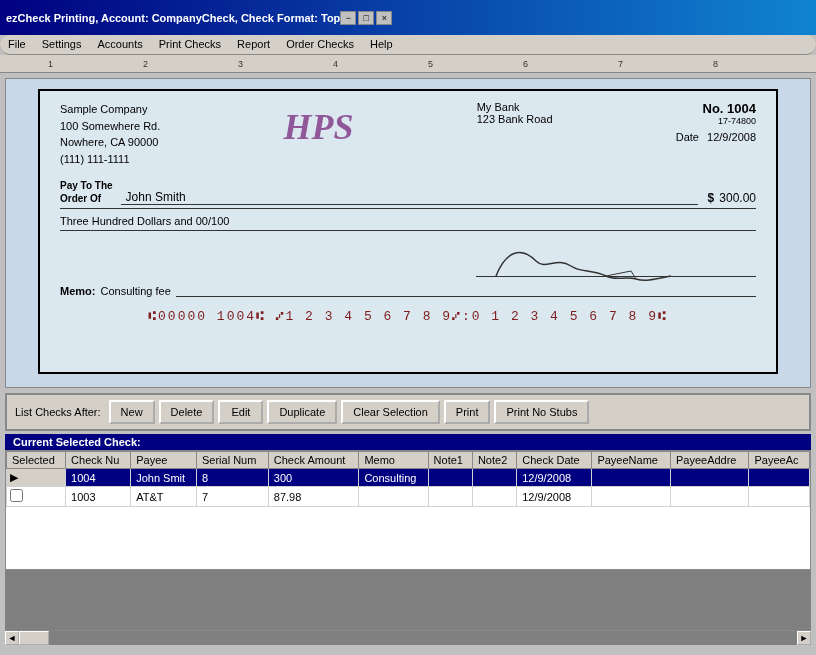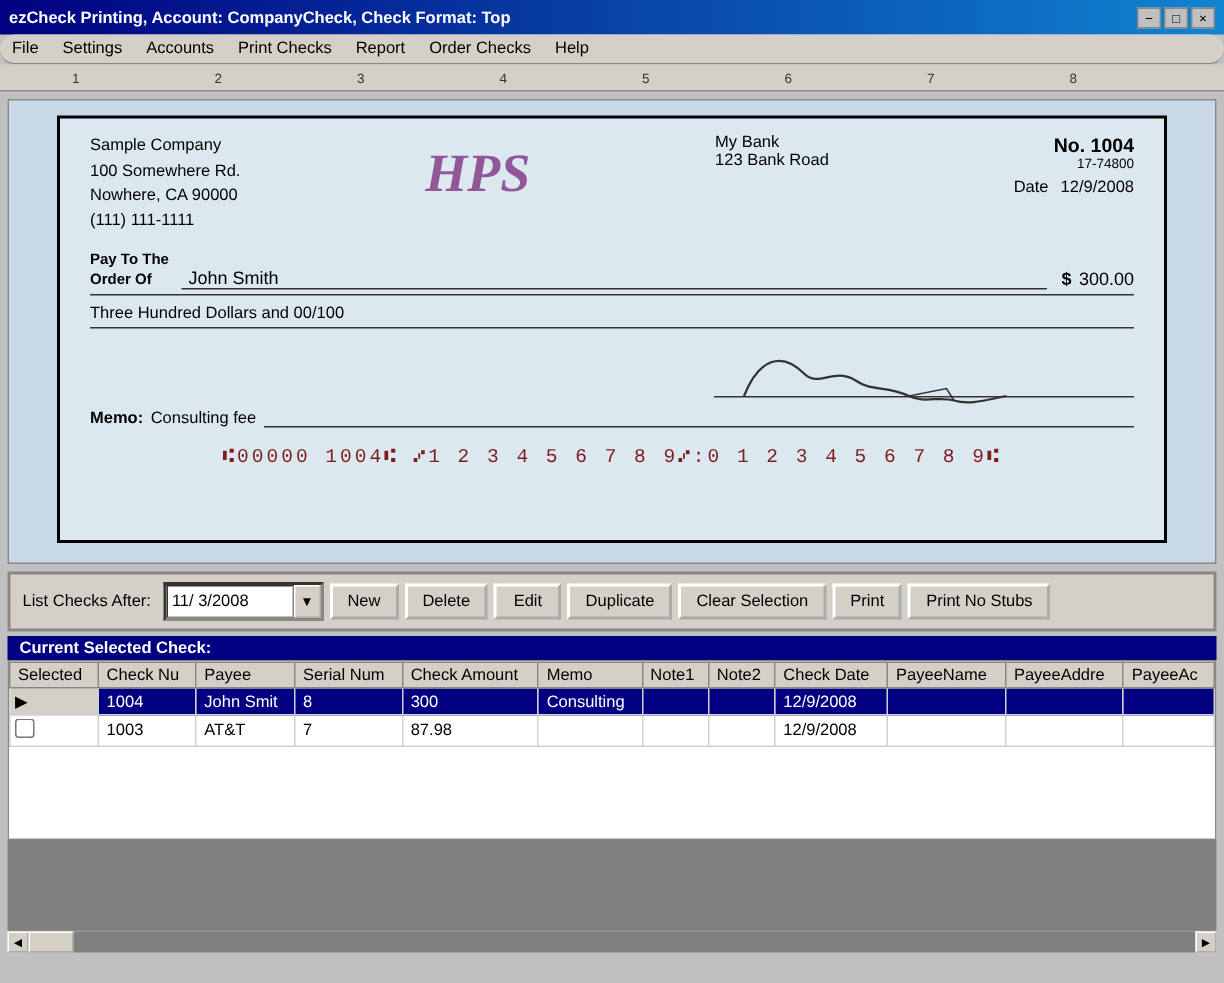--- a/index.html
+++ b/index.html
@@ -4,23 +4,23 @@
   <style>
     * { box-sizing: border-box; margin: 0; padding: 0; }
     body { font-family: 'Arial', sans-serif; font-size: 12px; background: #c0c0c0; width: 816px; height: 655px; overflow: hidden; }
     
     
     .title-bar {
       background: linear-gradient(to right, #000080, #1084d0);
       color: white;
       padding: 3px 6px;
       display: flex;
-      justify-content: space-between;
-      align-items: center;
-      height: 23px;
+      justify-content: flex-start;
+      align-items: center;
+      height: 35px;
     }
     .title-bar-title { font-size: 11px; font-weight: bold; }
     .title-bar-buttons { display: flex; gap: 2px; }
     .title-bar-btn {
       background: #c0c0c0;
       border: 1px solid #888;
       width: 16px;
       height: 14px;
       font-size: 9px;
       cursor: pointer;
@@ -374,26 +374,20 @@
 
     <div class="micr-line">
       ⑆00000 1004⑆ ⑇1 2 3 4 5 6 7 8 9⑇:0 1 2 3 4 5 6 7 8 9⑆
     </div>
   </div>
 </div>
 
 <div class="check-actions">
   <div class="actions-row">
     <span class="list-checks-label">List Checks After:</span>
-    <div style="display:flex;border:2px inset #888;">
-      <div class="date-input">
-        <span>11/ 3/2008</span>
-      </div>
-      <div class="date-dropdown">▼</div>
-    </div>
     <button class="action-btn">New</button>
     <button class="action-btn">Delete</button>
     <button class="action-btn">Edit</button>
     <button class="action-btn">Duplicate</button>
     <button class="action-btn">Clear Selection</button>
     <button class="action-btn">Print</button>
     <button class="action-btn">Print No Stubs</button>
   </div>
 </div>
 

